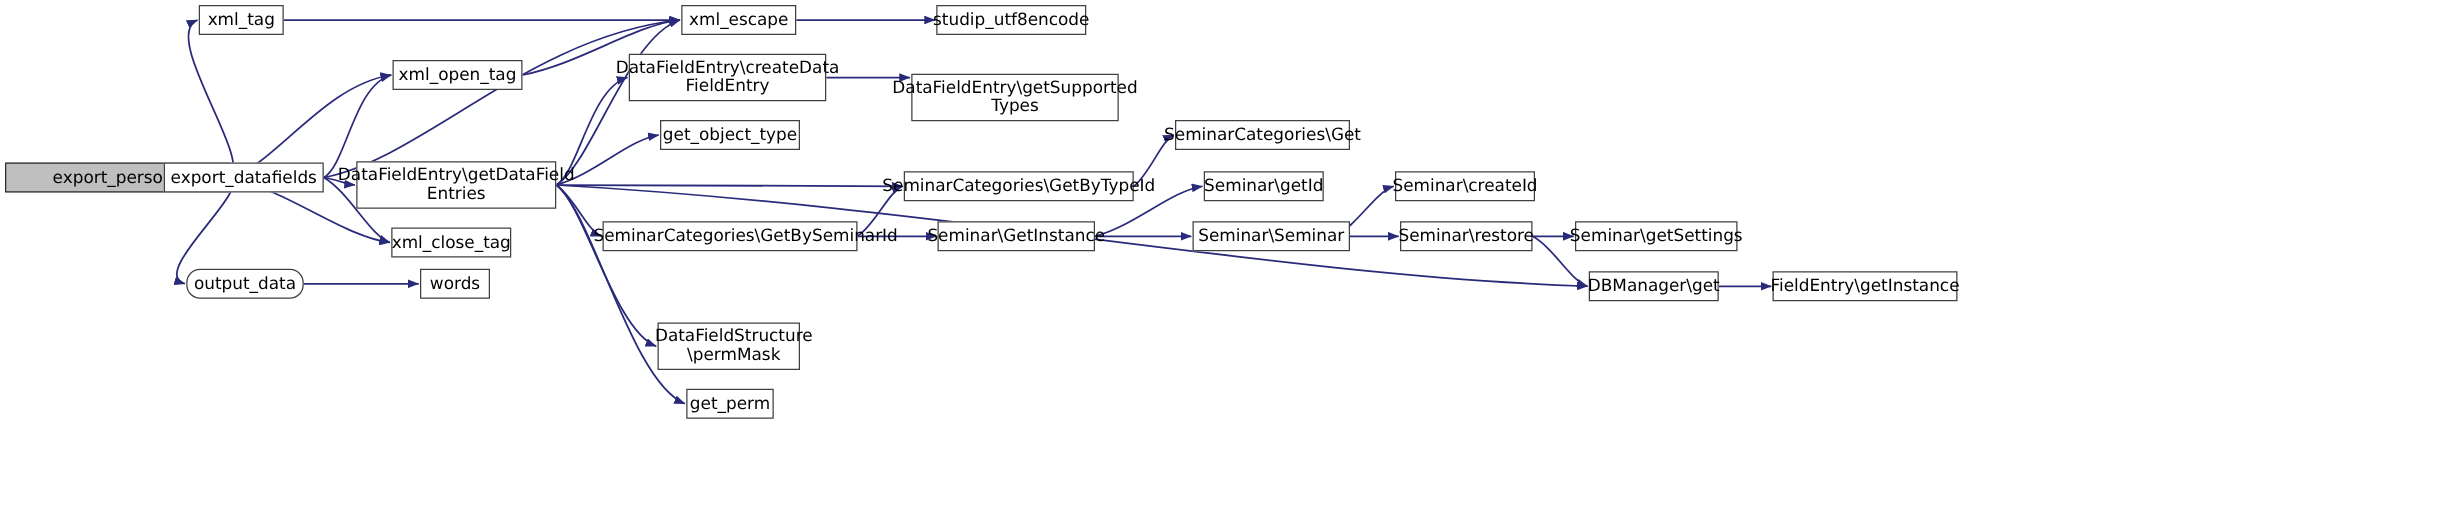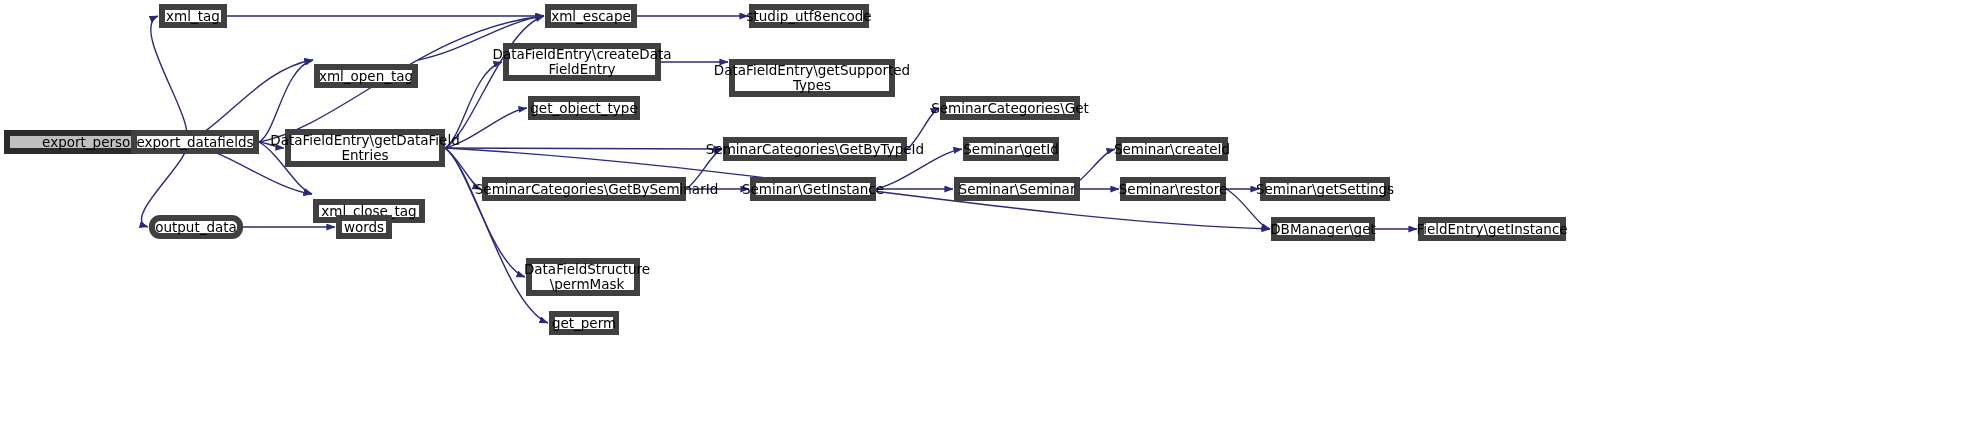--- a/index.html
+++ b/index.html
@@ -9,21 +9,21 @@
     width:1968px;
     height:424px;
     background:#ffffff;
     font-family:"DejaVu Sans","Liberation Sans",sans-serif;
     overflow:hidden;
   }
   #edges{position:absolute;left:0;top:0;width:1968px;height:424px;}
   .node{
     position:absolute;
     box-sizing:border-box;
-    border:6px solid #404040;
+    border:1px solid #404040;
     background:#ffffff;
     color:#000000;
     display:flex;
     align-items:center;
     justify-content:center;
     text-align:center;
     font-size:13.5px;
     line-height:15px;
     letter-spacing:0px;
     white-space:pre-line;
@@ -78,24 +78,24 @@
         <path d="M1226,189 L1259,189" fill="none" stroke="#2a2a7a" stroke-width="1.4" marker-end="url(#arrow)"></path>
         <path d="M1226,189 C1242.72,197.8 1256.8,225 1270,229" fill="none" stroke="#2a2a7a" stroke-width="1.4" marker-end="url(#arrow)"></path>
         <path d="M1375,229 L1417,229" fill="none" stroke="#2a2a7a" stroke-width="1.4" marker-end="url(#arrow)"></path>
       </g>
   </svg>
   <div id="node-layer">
       <div class="node root" style="left: 4px; top: 130px; width: 180px; height: 24px;">export_persons</div>
       <div class="node" style="left: 159px; top: 4px; width: 68px; height: 24px;">xml_tag</div>
       <div class="node" style="left: 131px; top: 130px; width: 128px; height: 24px;">export_datafields</div>
       <div class="node" style="left: 149px; top: 215px; width: 94px; height: 24px; border-radius: 11px;">output_data</div>
-      <div class="node" style="left: 314px; top: 48px; width: 104px; height: 24px; margin-top: 16px;">xml_open_tag</div>
+      <div class="node" style="left: 314px; top: 48px; width: 104px; height: 24px;">xml_open_tag</div>
       <div class="node" style="left: 285px; top: 129px; width: 160px; height: 38px;">DataFieldEntry\getDataField
 Entries</div>
-      <div class="node" style="left: 313px; top: 182px; width: 112px; height: 24px; margin-top: 17px;">xml_close_tag</div>
+      <div class="node" style="left: 313px; top: 182px; width: 96px; height: 24px;">xml_close_tag</div>
       <div class="node" style="left: 336px; top: 215px; width: 56px; height: 24px;">words</div>
       <div class="node" style="left: 545px; top: 4px; width: 92px; height: 24px;">xml_escape</div>
       <div class="node" style="left: 503px; top: 43px; width: 158px; height: 38px;">DataFieldEntry\createData
 FieldEntry</div>
       <div class="node" style="left: 528px; top: 96px; width: 112px; height: 24px;">get_object_type</div>
       <div class="node" style="left: 482px; top: 177px; width: 204px; height: 24px; padding-left: 28px;">SeminarCategories\GetBySeminarId</div>
       <div class="node" style="left: 526px; top: 258px; width: 114px; height: 38px; padding-left: 11px;">DataFieldStructure
 \permMask</div>
       <div class="node" style="left: 549px; top: 311px; width: 70px; height: 24px;">get_perm</div>
       <div class="node" style="left: 749px; top: 4px; width: 120px; height: 24px;">studip_utf8encode</div>

